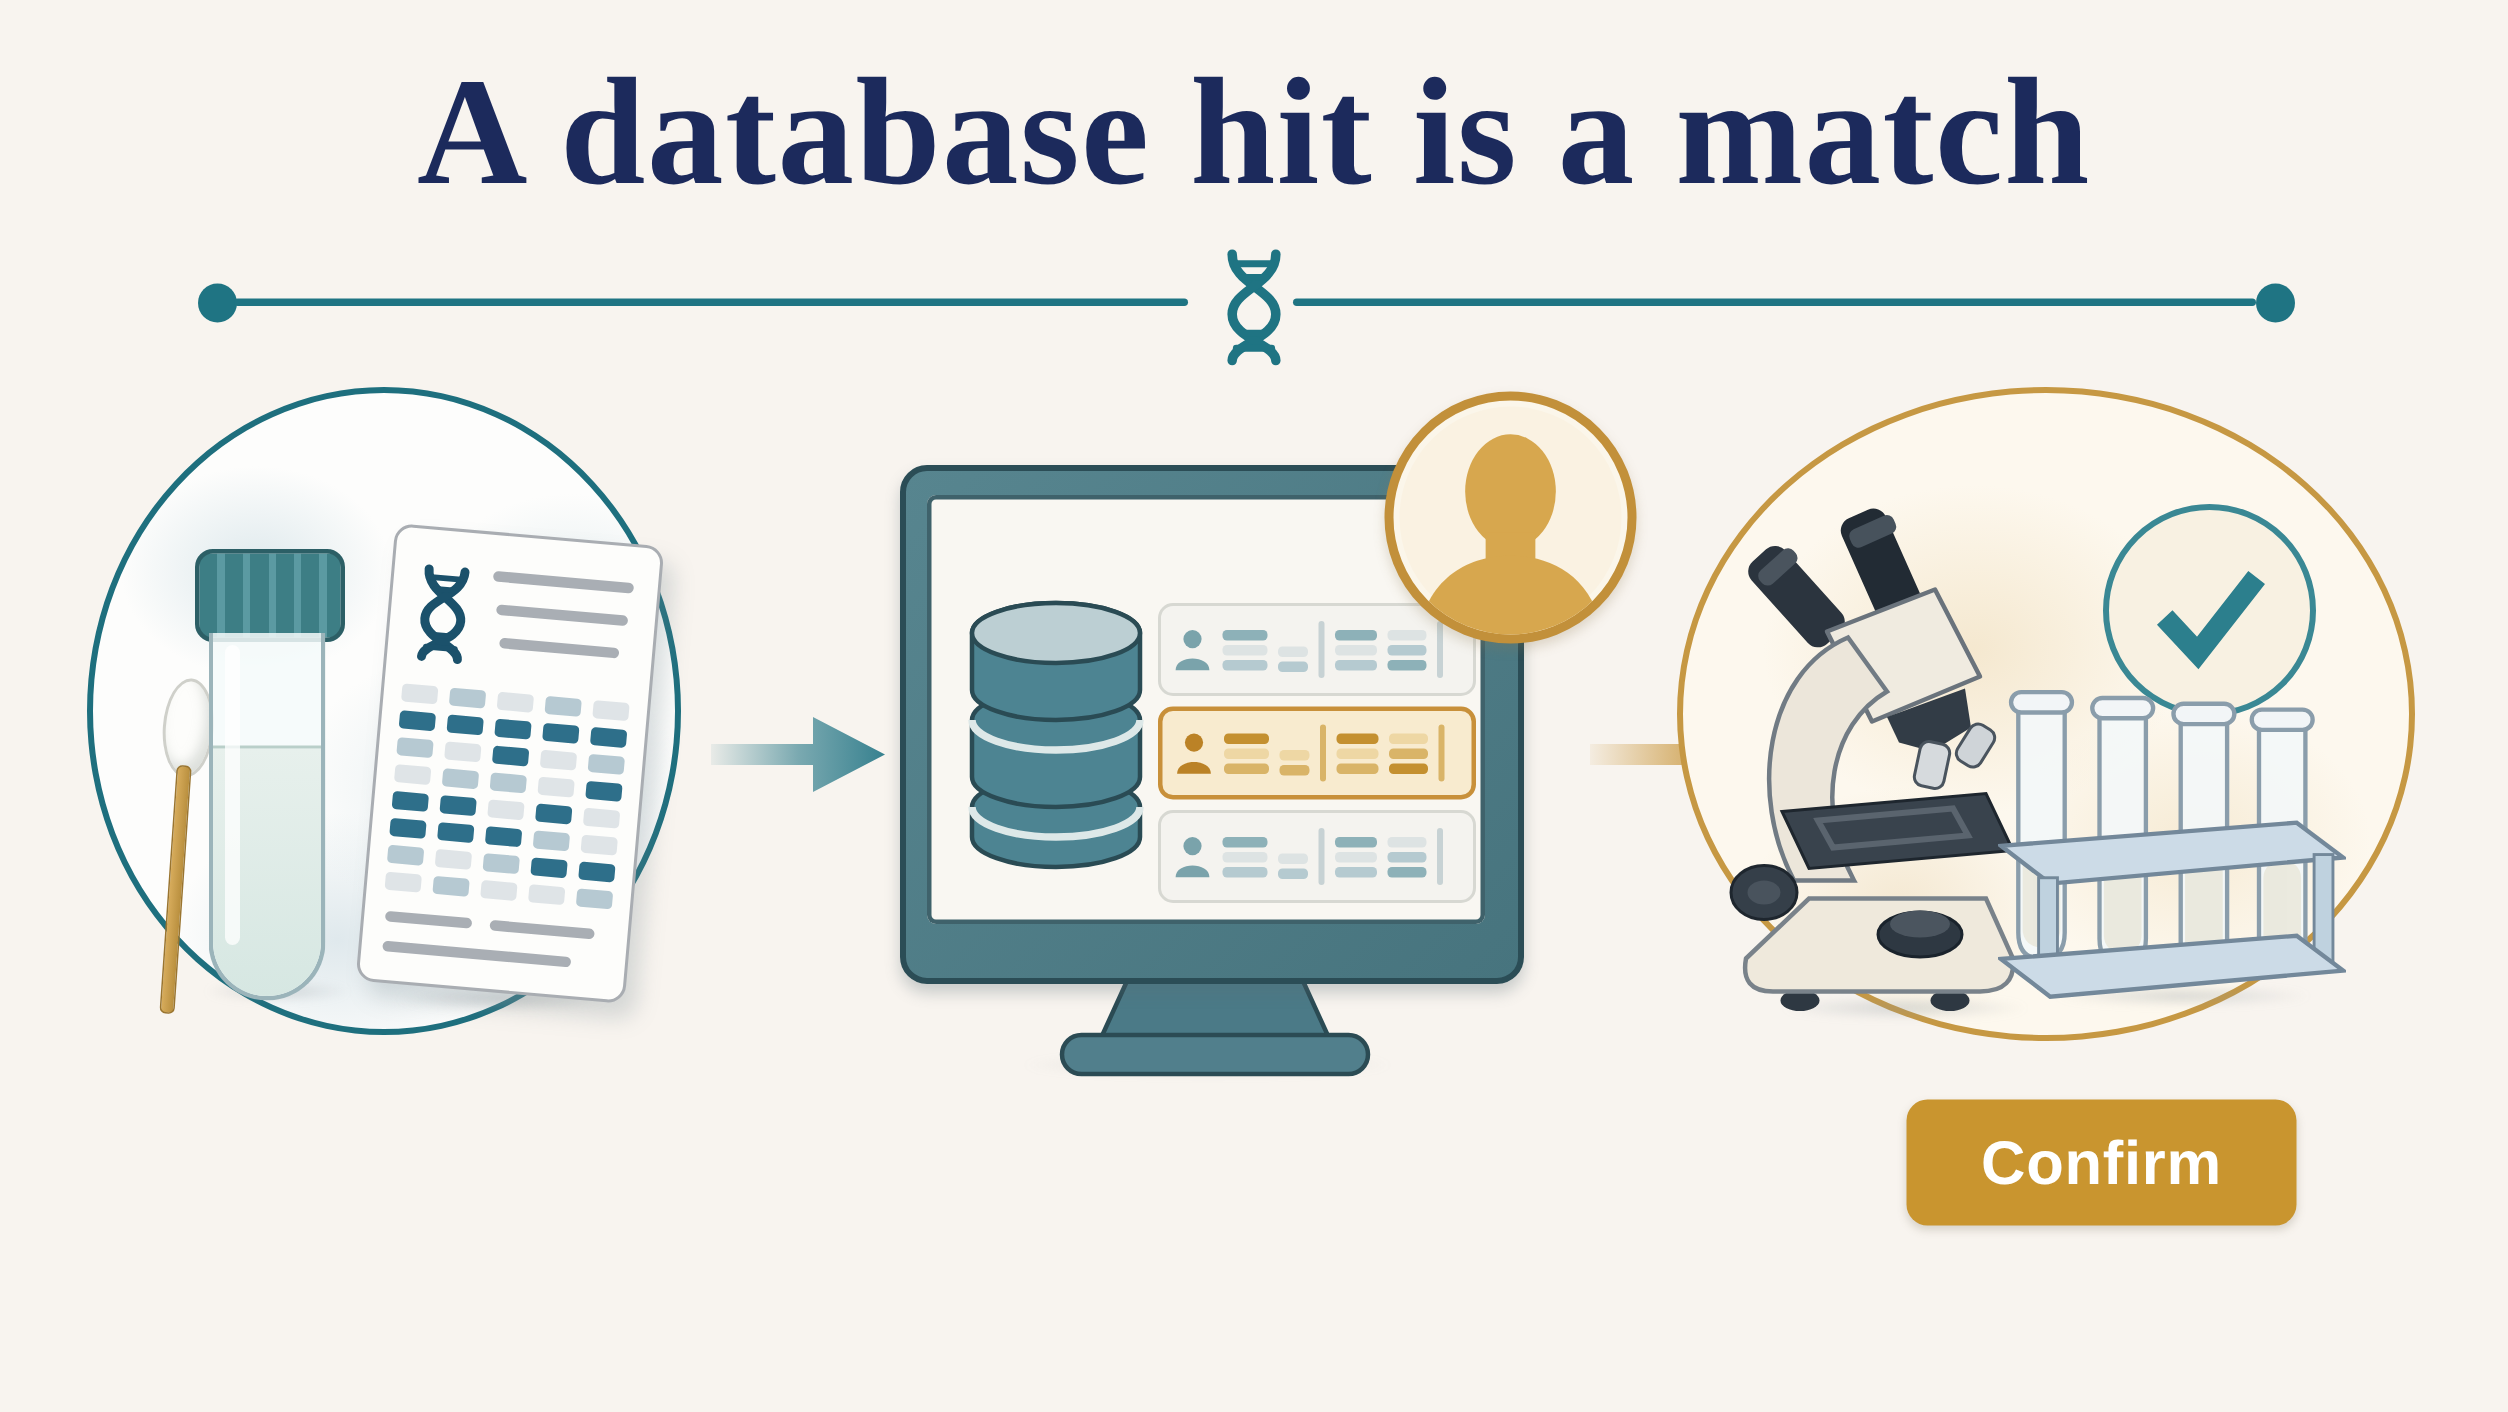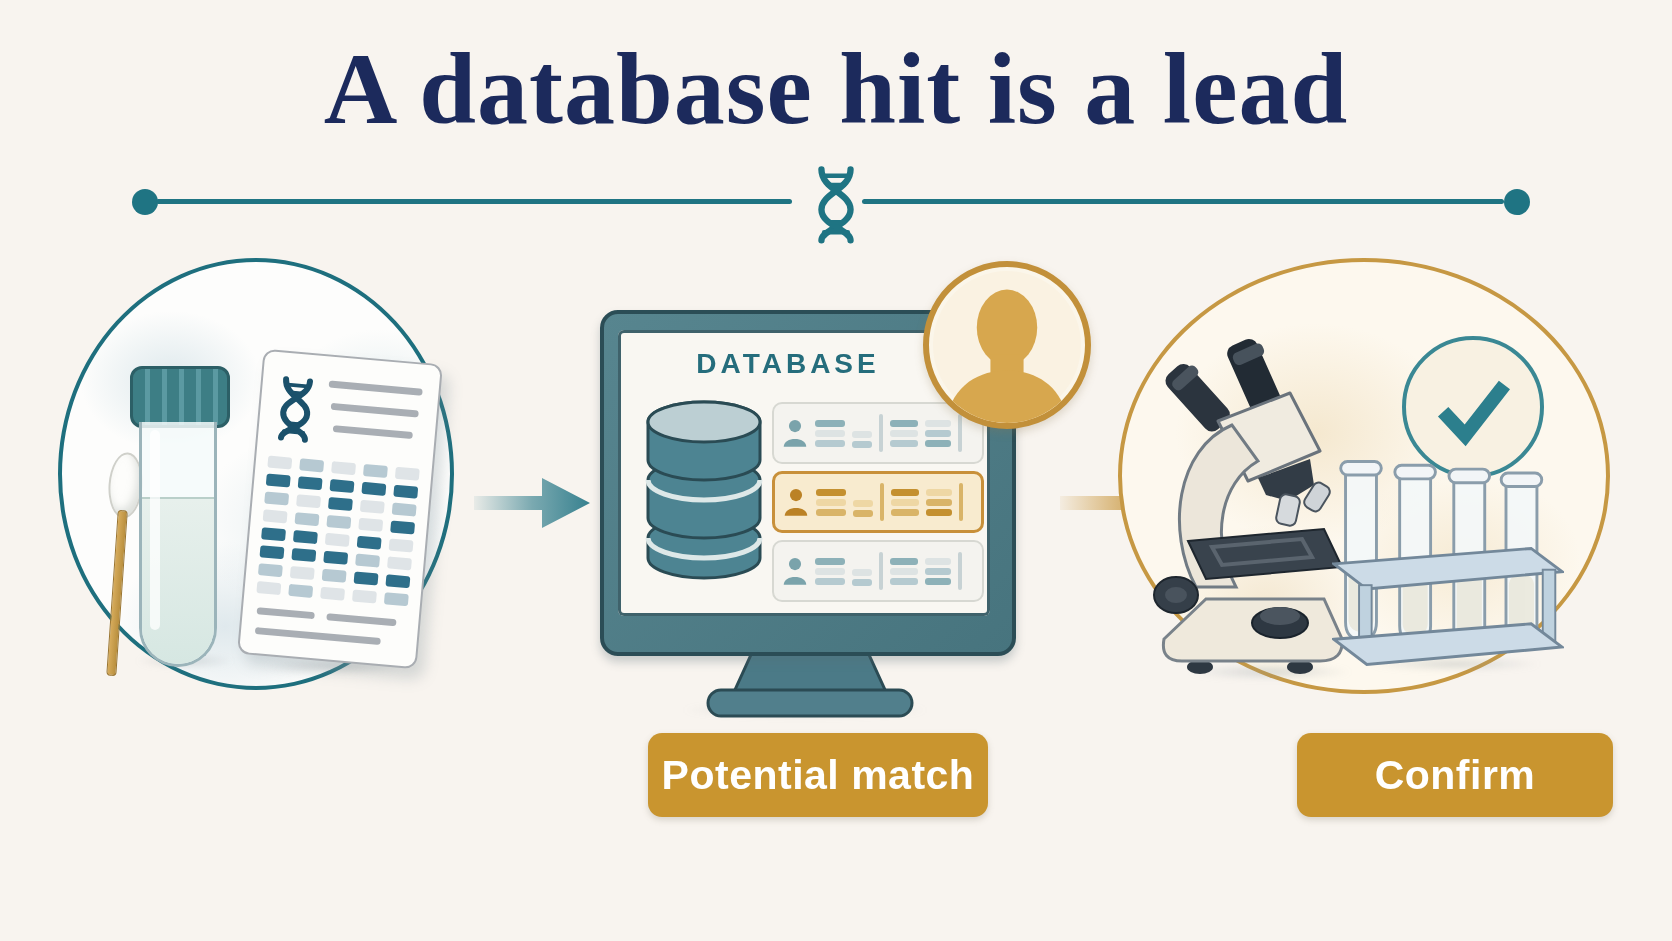--- a/index.html
+++ b/index.html
@@ -32,21 +32,21 @@
       radial-gradient(140px 110px at 40% 40%, rgba(238,219,182,.55), transparent),
       radial-gradient(120px 90px at 70% 70%, rgba(238,219,182,.45), transparent),
       radial-gradient(100px 80px at 30% 80%, rgba(231,209,168,.4), transparent);}
 
   
   .pill{height:84px;border-radius:14px;display:flex;align-items:center;justify-content:center;
     color:#fff;font-weight:700;font-size:41px;letter-spacing:.5px;
     box-shadow:0 3px 6px rgba(120,110,90,.25);}
   #label-profile{left:120px;top:732px;width:302px;background:var(--label-teal,#2a7a86);}
   #label-match{left:648px;top:733px;width:340px;background:var(--label-gold,#c9952f);}
-  #label-confirm{left:1297px;top:733px;width:316px;background:var(--label-gold,#c9952f);}
+  #label-confirm{left:1271px;top:733px;width:260px;background:var(--label-gold,#c9952f);}
 
   
   #swab{left:96px;top:452px;width:44px;height:226px;transform:rotate(4deg);}
   #swab .tip{position:absolute;left:7px;top:0;width:30px;height:62px;border-radius:50%;
     background:#fdfdfb;border:2px solid #cfd0ca;box-shadow:inset -4px -6px 8px rgba(190,195,190,.5);}
   #swab .stick{position:absolute;left:18px;top:58px;width:8px;height:164px;border-radius:4px;
     background:linear-gradient(90deg,#d7ac5c,#b98f3e);border:1px solid #9a7530;}
 
   
   #tube{left:130px;top:366px;width:96px;height:300px;}
@@ -104,21 +104,21 @@
 
   
   .gshadow{background:radial-gradient(closest-side, rgba(140,150,155,.35), transparent 75%);
     border-radius:50%;filter:blur(3px);}
 </style>
 </head>
 <body>
 
 <div id="stage">
 
-  <div id="title" class="abs">A database hit is a lead</div>
+  <div id="title" class="abs">A database hit is a match</div>
 
   <div class="abs div-dot" style="left:132px;"></div>
   <div class="abs div-line" style="left:156px;width:636px;"></div>
   <svg class="abs" style="left:806px;top:164px;" width="60" height="80" viewBox="0 0 56 88">
     <g fill="none" stroke="#1f7483" stroke-linecap="round">
       <path d="M12,6 C12,28 44,32 44,50 C44,68 12,72 12,84" stroke-width="7"></path>
       <path d="M44,6 C44,28 12,32 12,50 C12,68 44,72 44,84" stroke-width="7"></path>
       <line x1="15" y1="13" x2="41" y2="13" stroke-width="5"></line>
       <line x1="19" y1="23" x2="37" y2="23" stroke-width="5"></line>
       <line x1="19" y1="64" x2="37" y2="64" stroke-width="5"></line>
@@ -229,21 +229,20 @@
     <path d="M0,26 L68,26 L68,8 L116,33 L68,58 L68,40 L0,40 Z" fill="url(#agrad1)"></path>
   </svg>
 
   <div class="abs gshadow" style="left:640px;top:700px;width:330px;height:20px;"></div>
   <svg id="stand" class="abs" width="220" height="74" viewBox="0 0 220 74">
     <polygon points="55,0 165,0 186,46 34,46" fill="#4b7a87" stroke="#2b4b54" stroke-width="3"></polygon>
     <rect x="8" y="44" width="204" height="26" rx="13" fill="#517f8c" stroke="#2b4b54" stroke-width="3"></rect>
   </svg>
   <div id="monitor-frame" class="abs"></div>
   <div id="monitor-screen" class="abs"></div>
-  <div id="db-heading" class="abs">DATABASE</div>
 
   <svg id="db-cylinder" class="abs" width="124" height="206" viewBox="0 0 124 206">
     <path d="M6,146 L6,166 A56 20 0 0 0 118,166 L118,146 A56 20 0 0 0 6,146 Z" fill="#4d8492" stroke="#2a4b54" stroke-width="3"></path>
     <path d="M6,146 A56 20 0 0 0 118,146" fill="none" stroke="#dde8e8" stroke-width="5"></path>
     <path d="M6,88 L6,126 A56 20 0 0 0 118,126 L118,88 A56 20 0 0 0 6,88 Z" fill="#4d8492" stroke="#2a4b54" stroke-width="3"></path>
     <path d="M6,88 A56 20 0 0 0 118,88" fill="none" stroke="#dde8e8" stroke-width="5"></path>
     <path d="M6,30 L6,68 A56 20 0 0 0 118,68 L118,30 A56 20 0 0 0 6,30 Z" fill="#4d8492" stroke="#2a4b54" stroke-width="3"></path>
     <ellipse cx="62" cy="30" rx="56" ry="20" fill="#bccfd3" stroke="#2a4b54" stroke-width="3"></ellipse>
   </svg>
 
@@ -332,23 +331,20 @@
     </div>
 
   <div id="avatar" class="abs">
     <svg width="156" height="156" viewBox="0 0 160 160">
       <ellipse cx="80" cy="58" rx="31" ry="39" fill="#d7a74e"></ellipse>
       <rect x="63" y="86" width="34" height="26" fill="#d7a74e"></rect>
       <path d="M16,160 C22,116 52,102 80,102 C108,102 138,116 144,160 Z" fill="#d7a74e"></path>
     </svg>
   </div>
 
-  <div id="label-match" class="abs pill">
-    <span>Potential match</span>
-  </div>
 
   <svg id="arrow-2" class="abs" width="118" height="66" viewBox="0 0 118 66">
     <defs>
       <linearGradient id="agrad2" x1="0" y1="0" x2="1" y2="0">
         <stop offset="0" stop-color="#c8953a" stop-opacity="0.08"></stop>
         <stop offset="0.5" stop-color="#c8953a" stop-opacity="0.65"></stop>
         <stop offset="1" stop-color="#c8953a"></stop>
       </linearGradient>
     </defs>
     <path d="M0,26 L68,26 L68,8 L116,33 L68,58 L68,40 L0,40 Z" fill="url(#agrad2)"></path>

